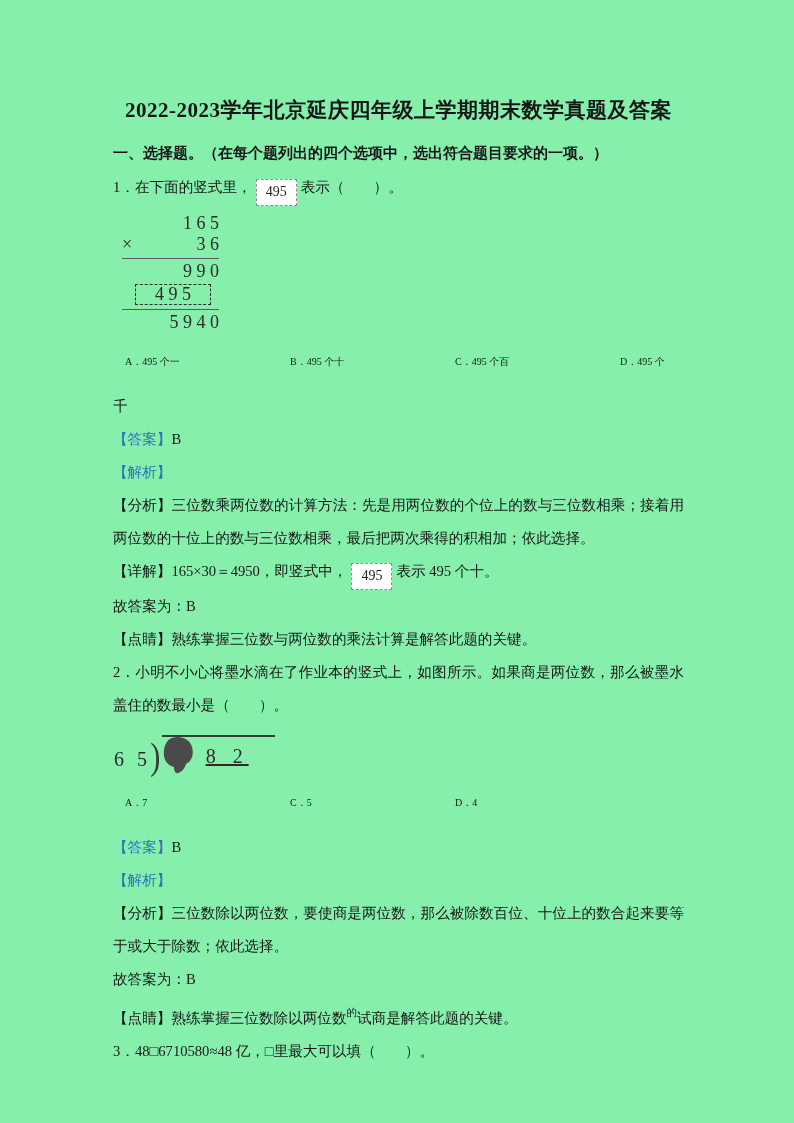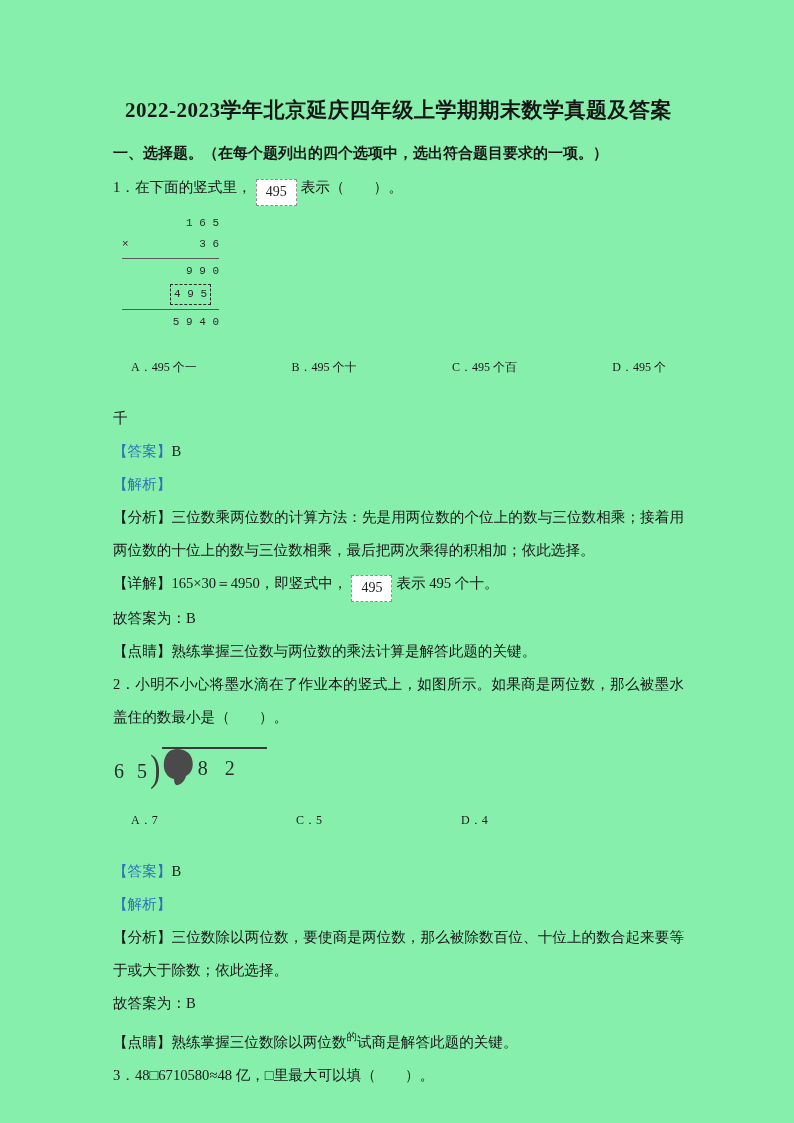--- a/index.html
+++ b/index.html
@@ -34,54 +34,54 @@
     font-family:"Liberation Serif","DejaVu Serif",serif;
     font-size:14px; line-height:24px;
     vertical-align:-4px;
     color:#222;
     background:#fff;
   }
 
   
   .mult-figure {
     width:97px; margin:7px 0 4px 9px;
-    font-family:Liberation Mono, monospace;
-    font-size:11px; color:#2b2b2b;
+    font-family:Liberation Serif, serif;
+    font-size:18px; color:#2b2b2b;
   }
   .m-row { text-align:right; line-height:21px; white-space:pre; }
   .m-op  { display:flex; justify-content:space-between; line-height:21px; }
   .m-line { border-top:1.6px solid #5a5a5a; margin:3px 0 2px 0; }
   .m-boxed-row { text-align:right; padding-right:8px; line-height:24px; }
   .m-boxed-row .mini-box {
     display:inline-block; border:1.4px dashed #2c2c2c;
-    padding:0 3px; white-space:pre; line-height:19px;
+    padding:0 19px; white-space:pre; line-height:19px;
   }
 
   
   .division-figure {
     display:flex; align-items:flex-end;
     margin:8px 0 6px 1px;
     font-family:"Liberation Serif","DejaVu Serif",serif;
     font-size:20px; color:#2b2b2b; height:44px;
   }
   .div-divisor { white-space:pre; line-height:30px; padding-top:4px; letter-spacing:4px; }
   .div-bracket {
     font-size:38px; line-height:36px; font-weight:400;
     transform:scaleX(0.8); margin:-1px 0 0 -2px; color:#3a3a3a;
   }
   .div-underbar {
-    display:inline-flex; align-items:center; 
+    display:inline-flex; align-items:center; gap:8px;
     border-top:2px solid #3a3a3a;
-    padding:1px 26px 0 0; margin-top:2px; min-height:34px;
+    padding:1px 26px 0 0; margin-top:2px; min-height:34px;text-decoration:underline;
   }
   .ink-blot { width:36px; height:38px; margin-top:-2px; }
   .div-dividend { white-space:pre; letter-spacing:6px; }
 
   
-  .options { display:flex; margin:18px; font-size:12px; line-height:33px; }
+  .options { display:flex; margin:12px; font-size:10px; line-height:33px; }
   .opt { width:165px; white-space:pre; }
   .opt:last-child { width:auto; }
 
   .sup-char { font-size:10.5px; vertical-align:7px; }
 </style>
 </head>
 <body>
 
 <div class="page">
 

